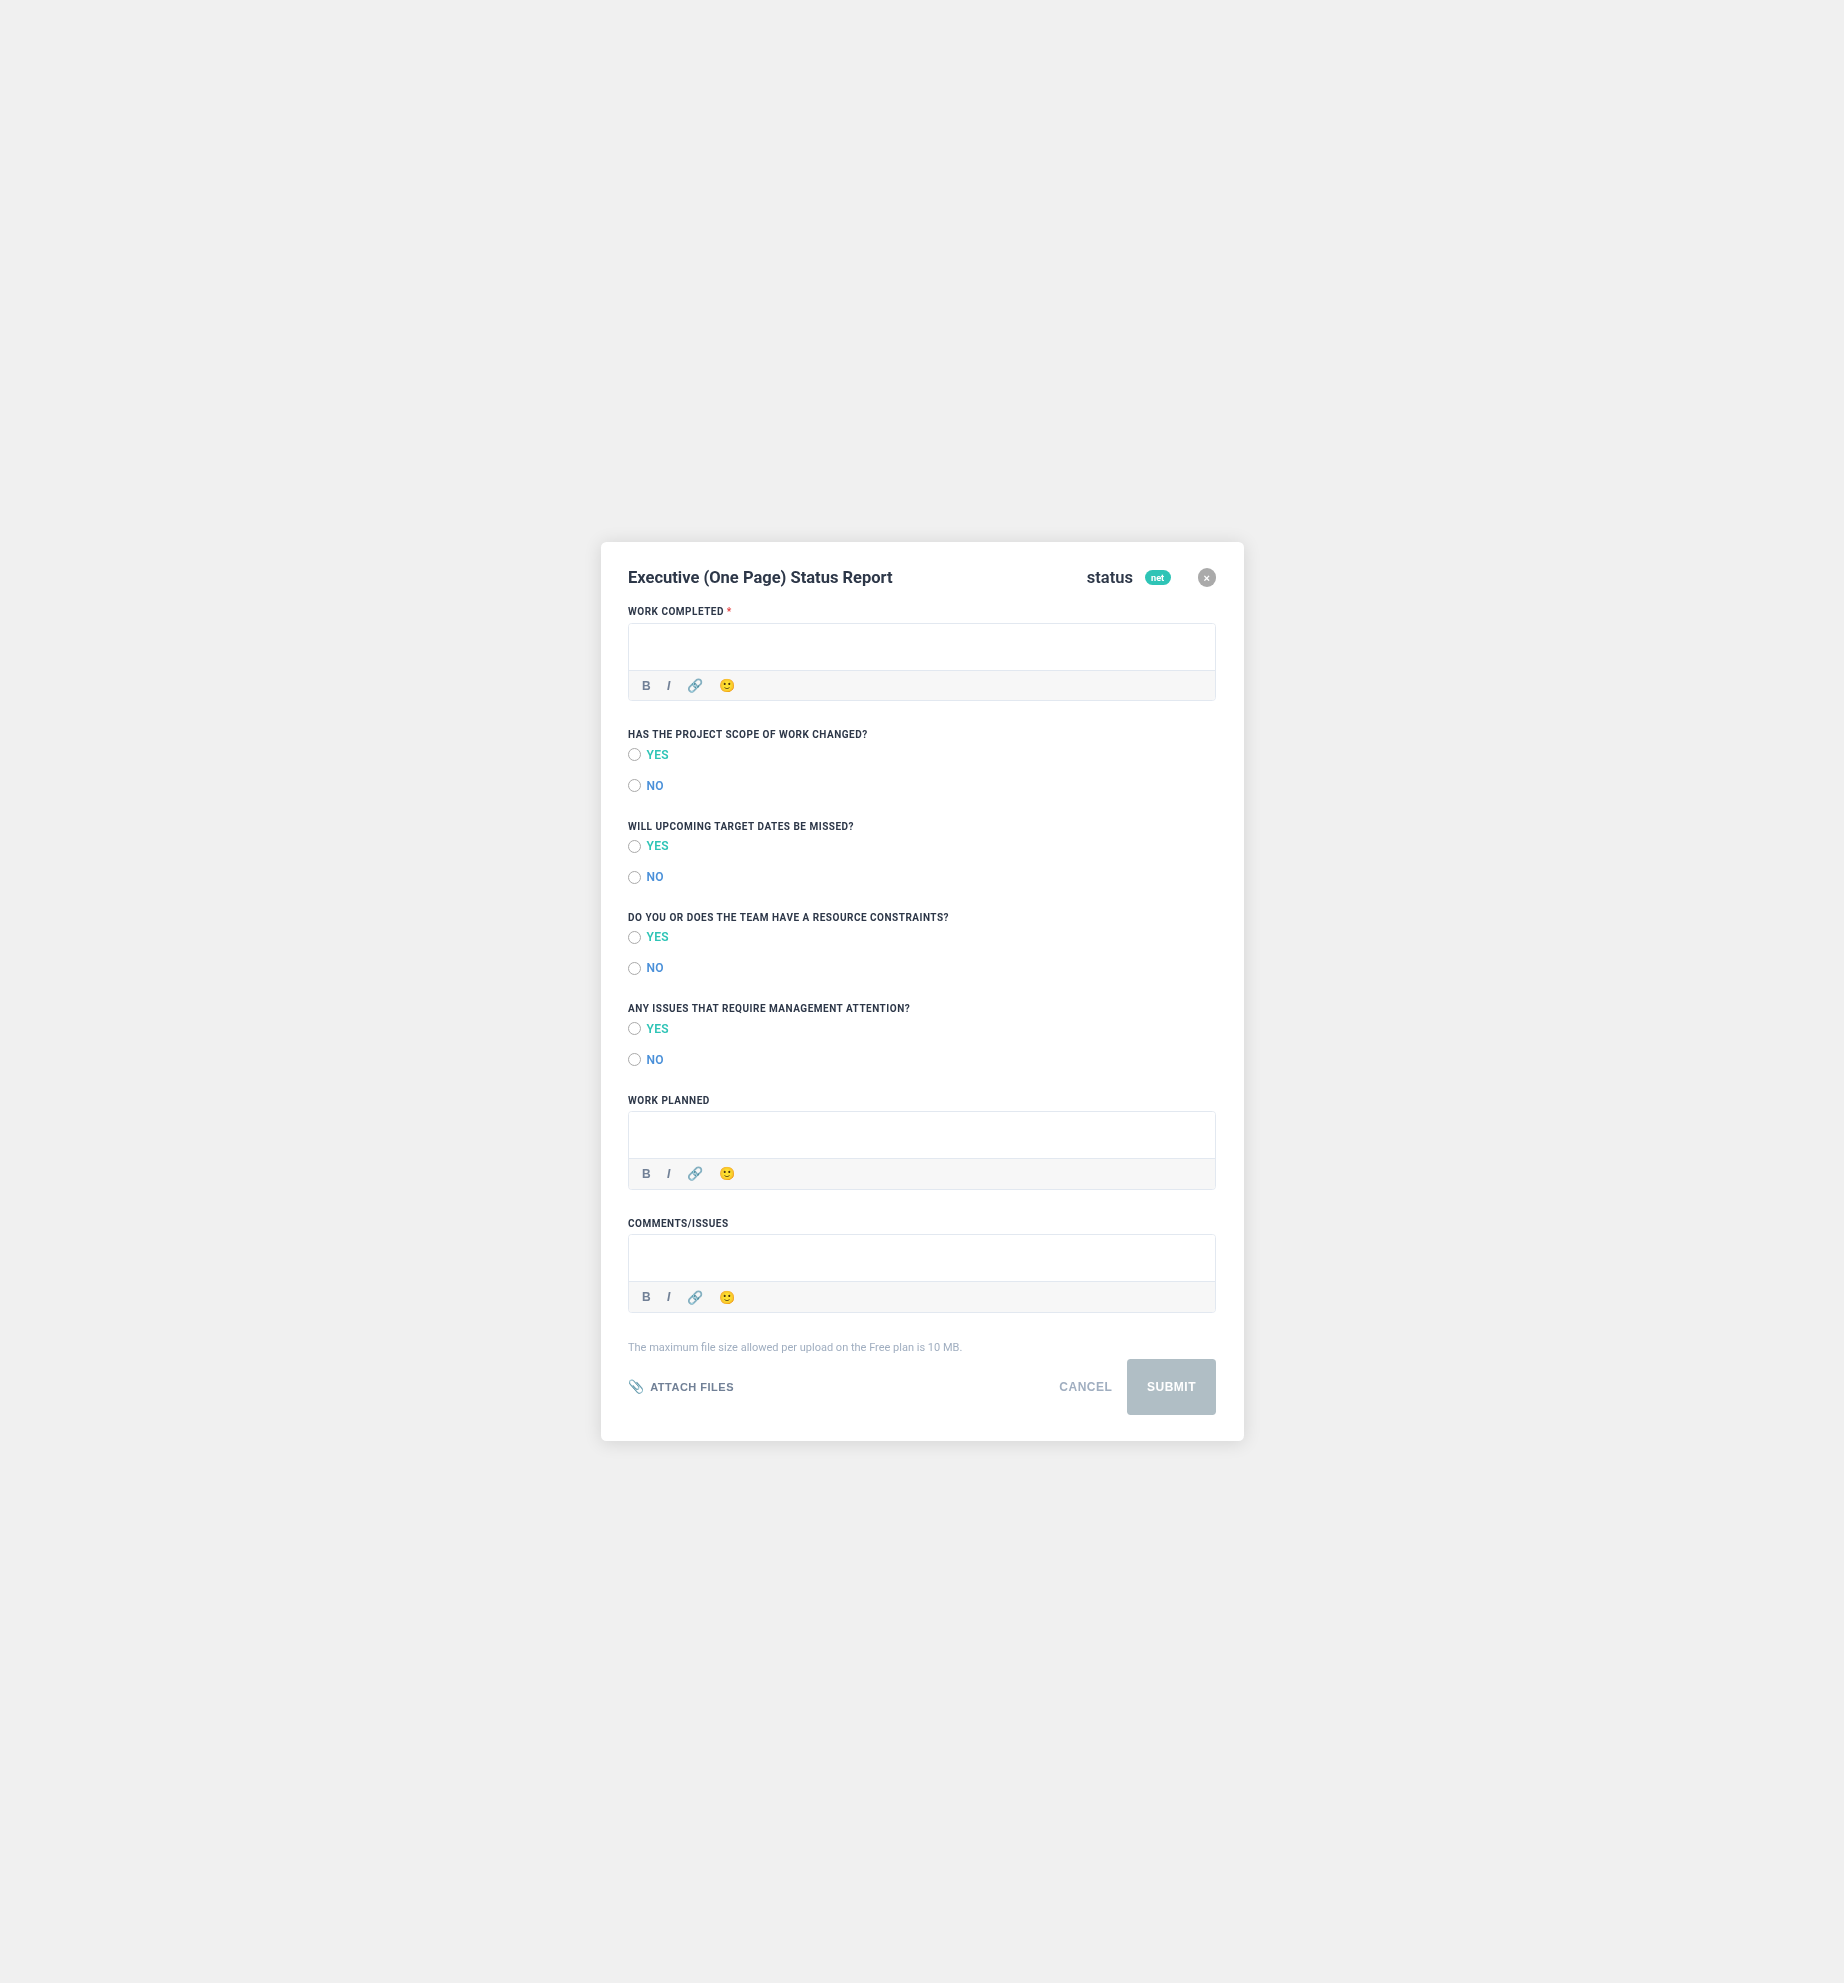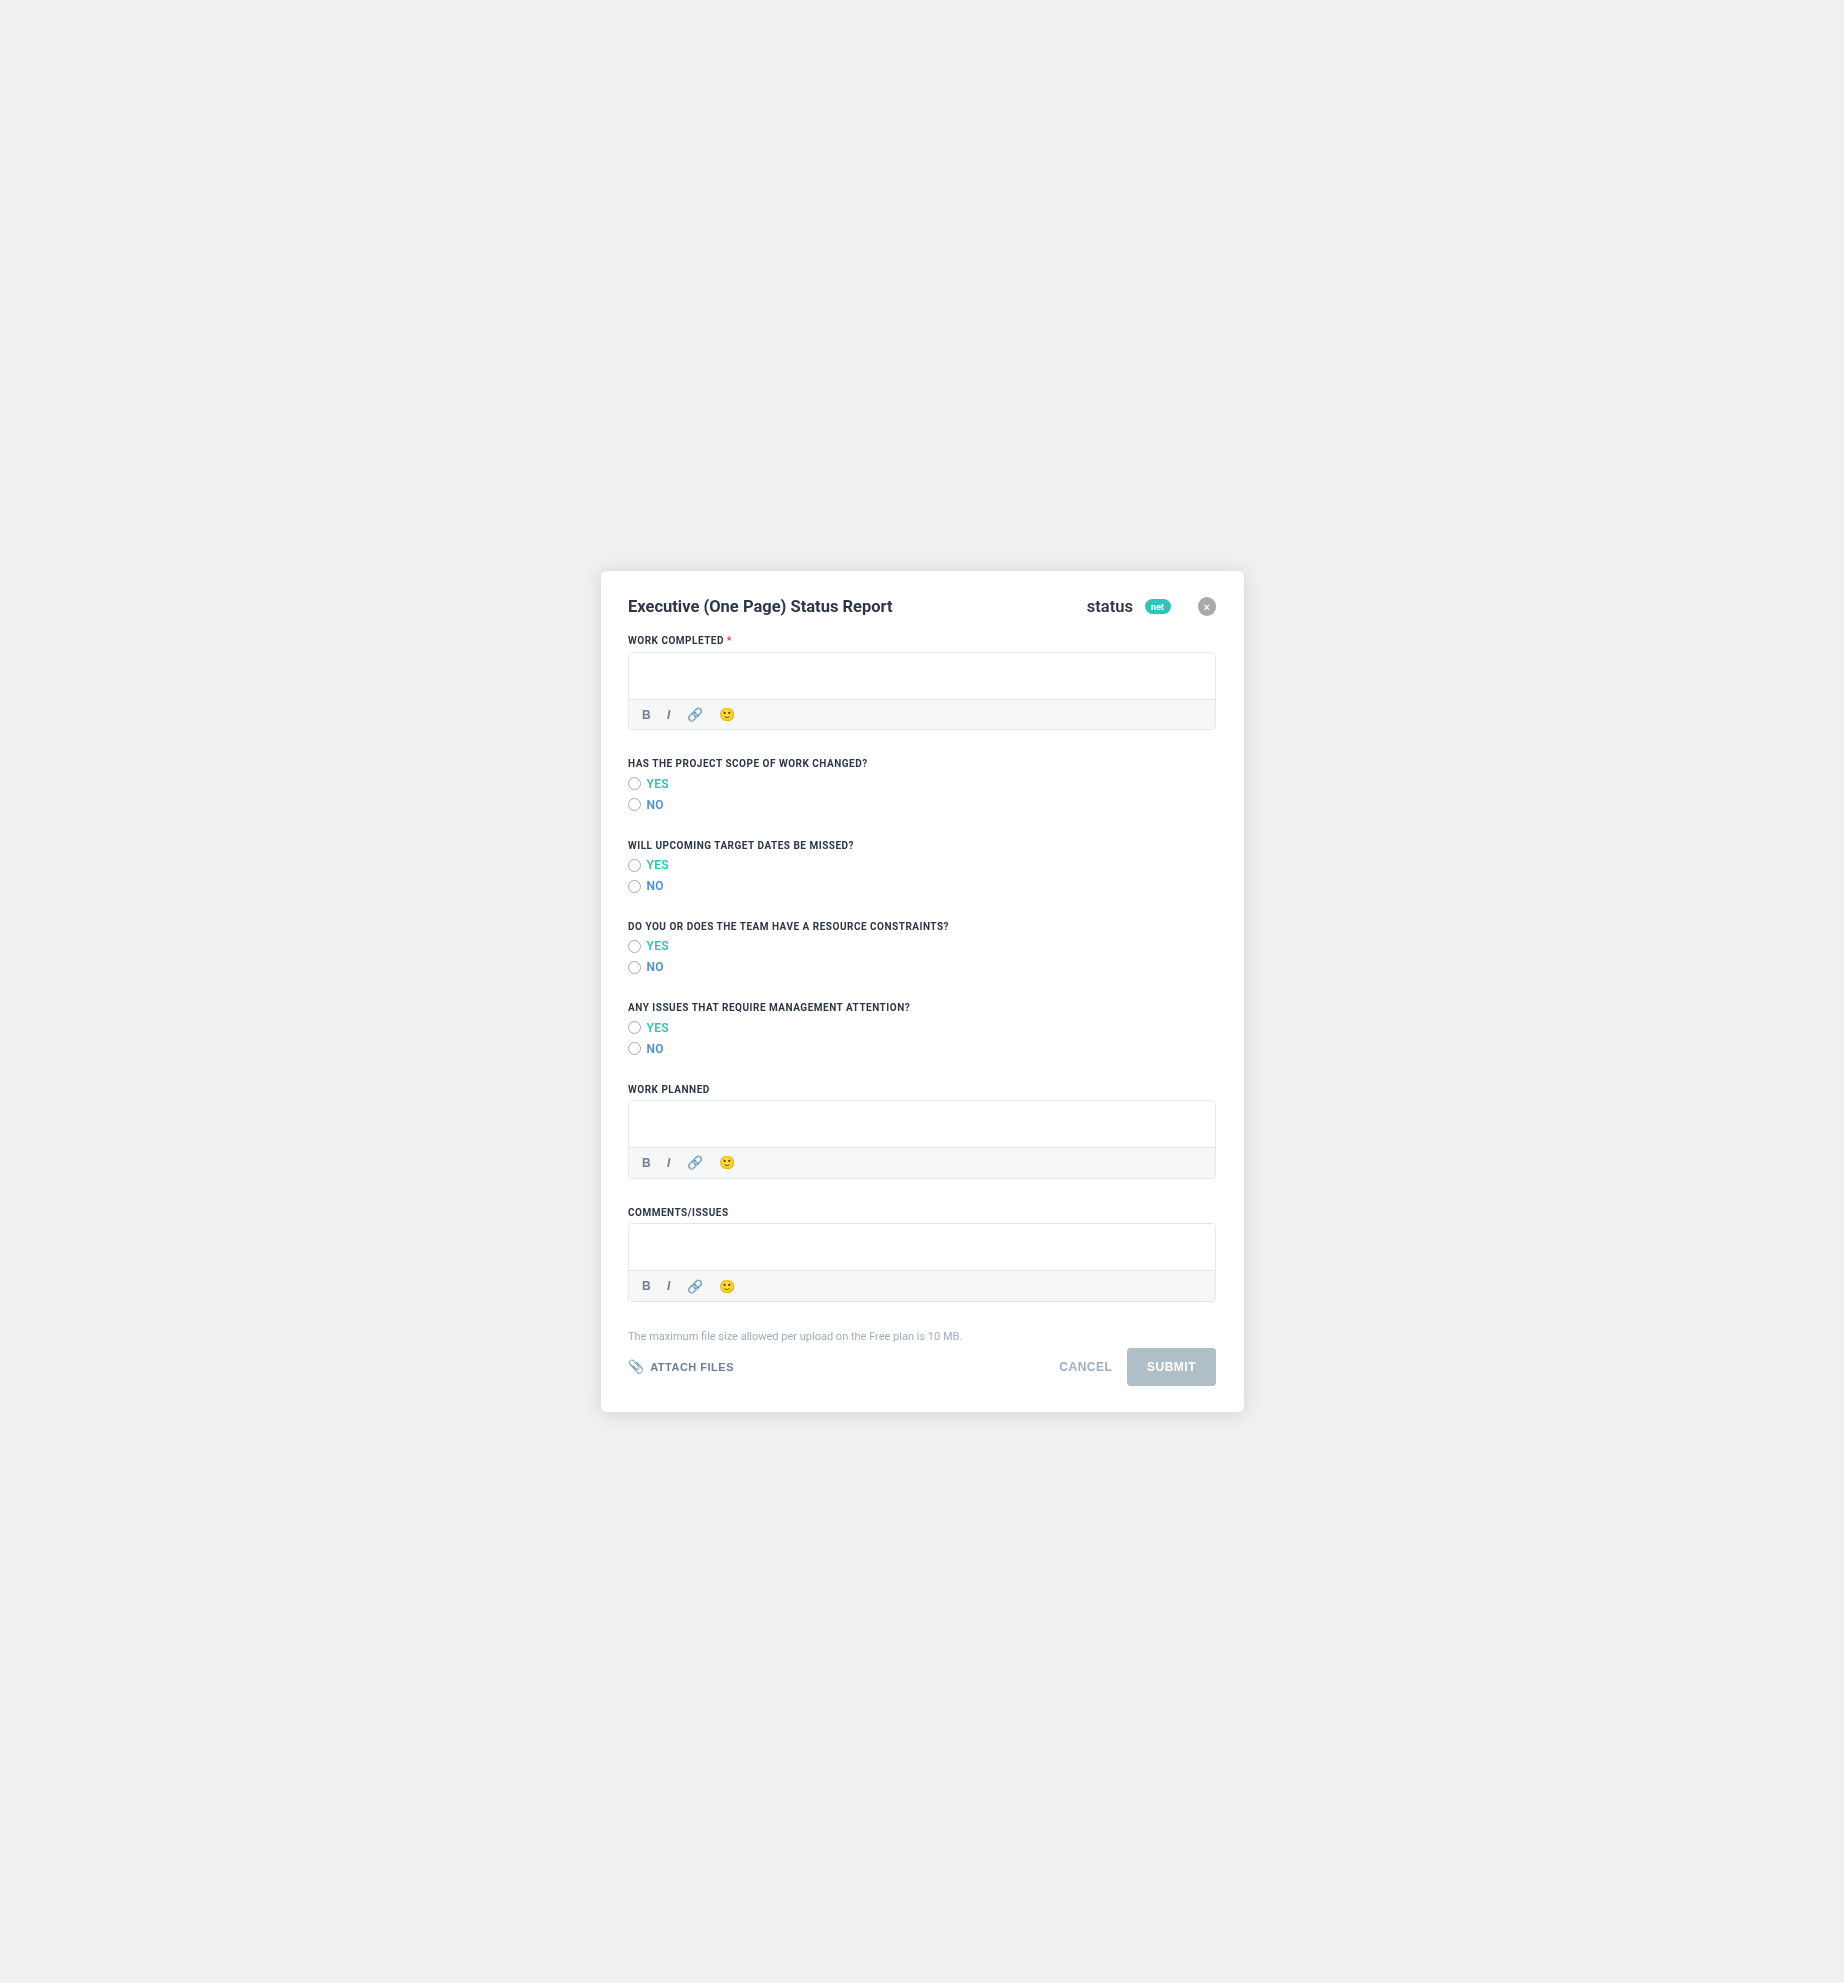--- a/index.html
+++ b/index.html
@@ -158,21 +158,21 @@
       font-weight: 700;
       color: #2d3748;
       letter-spacing: 0.5px;
       text-transform: uppercase;
       margin-bottom: 7.3px;
     }
 
     .radio-group {
       display: flex;
       flex-direction: column;
-      gap: 7px;
+      gap: 17px;
     }
 
     .radio-option {
       display: flex;
       align-items: center;
       gap: 5.5px;
       cursor: pointer;
       font-size: 12px;
       font-weight: 600;
       letter-spacing: 0.3px;
@@ -248,21 +248,21 @@
       color: #a0aec0;
       text-transform: uppercase;
       letter-spacing: 0.5px;
     }
 
     .submit-btn {
       background: #b0bec5;
       color: #fff;
       border: none;
       border-radius: 3.7px;
-      padding: 12px 20px;
+      padding: 21px 20px;
       font-size: 12px;
       font-weight: 700;
       cursor: pointer;
       text-transform: uppercase;
       letter-spacing: 0.5px;
     }
   </style>
 </head>
 <body>
 

